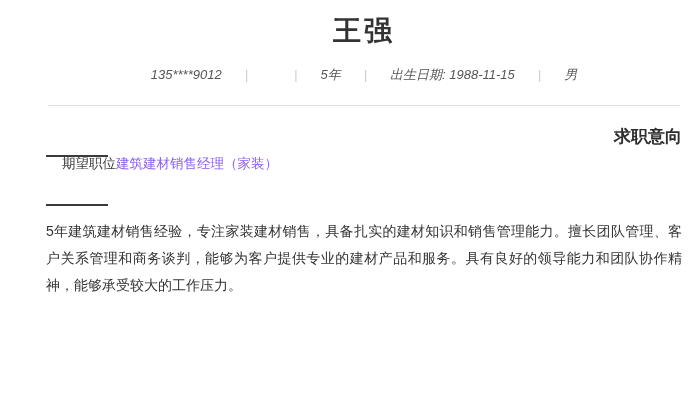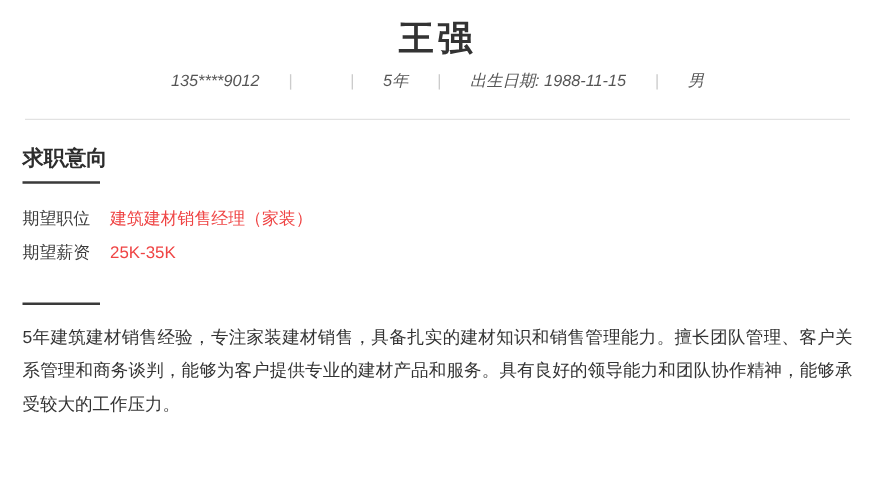--- a/index.html
+++ b/index.html
@@ -13,34 +13,35 @@
     height: 400px;
     font-family: "Liberation Sans", "DejaVu Sans", sans-serif;
     color: #333333;
     overflow: hidden;
   }
   .resume {
     position: relative;
     width: 700px;
     height: 296px;
     background: #ffffff;
+    padding-left: 28px;
   }
   
   .name {
     margin: 0;
     padding-top: 15px;
     text-align: center;
     font-size: 28px;
     line-height: 32px;
     font-weight: 700;
     letter-spacing: 3px;
     color: #333333;
   }
   .contact-row {
-    margin-top: 10px;
+    margin-top: 20px;
     display: flex;
     justify-content: center;
     align-items: center;
     font-style: italic;
     font-size: 13px;
     line-height: 16px;
     color: #555555;
   }
   .contact-row .sep {
     color: #cccccc;
@@ -50,50 +51,50 @@
   .divider {
     border: none;
     border-top: 1px solid #e2e2e2;
     margin: 22px 20px 0 20px;
     height: 0;
   }
   
   .section {
     padding: 0 18px;
   }
-  .section-jobintent { margin-top: 21px; }
+  .section-jobintent { margin-top: 21px; text-align: right; }
   .section-selfeval  { margin-top: 33px; }
   .section-title {
     margin: 0;
     font-size: 17px;
     line-height: 19px;
     font-weight: 700;
     color: #2d2d2d;
   }
   .title-underline {
     width: 62px;
     height: 2px;
     background: #3a3a3a;
     margin-top: 9px;
   }
   
-  .fields { margin-top: 21px; }
+  .fields { }
   .field-row {
     display: flex;
     align-items: baseline;
     font-size: 13.5px;
     line-height: 14px;
   }
   .field-row + .field-row { margin-top: 13px; }
   .field-label {
     flex: 0 0 70px;
     color: #3c3c3c;
   }
   .field-value {
-    color: #ef4444;
+    color: #8b5cf6;
   }
   
   .evaluation-text {
     margin: 12px 0 0 0;
     font-size: 14px;
     line-height: 27px;
     color: #333333;
     text-align: justify;
   }
 </style>
@@ -119,24 +120,20 @@
 
   <div class="section section-jobintent">
     <h2 class="section-title">求职意向</h2>
     <div class="title-underline"></div>
 
     <div class="fields">
       <div class="field-row">
         <span class="field-label">期望职位</span>
         <span class="field-value">建筑建材销售经理（家装）</span>
       </div>
-      <div class="field-row">
-        <span class="field-label">期望薪资</span>
-        <span class="field-value">25K-35K</span>
-      </div>
     </div>
   </div>
 
   <div class="section section-selfeval">
     <div class="title-underline"></div>
 
     <p class="evaluation-text">5年建筑建材销售经验，专注家装建材销售，具备扎实的建材知识和销售管理能力。擅长团队管理、客户关系管理和商务谈判，能够为客户提供专业的建材产品和服务。具有良好的领导能力和团队协作精神，能够承受较大的工作压力。</p>
   </div>
 
 </div>

